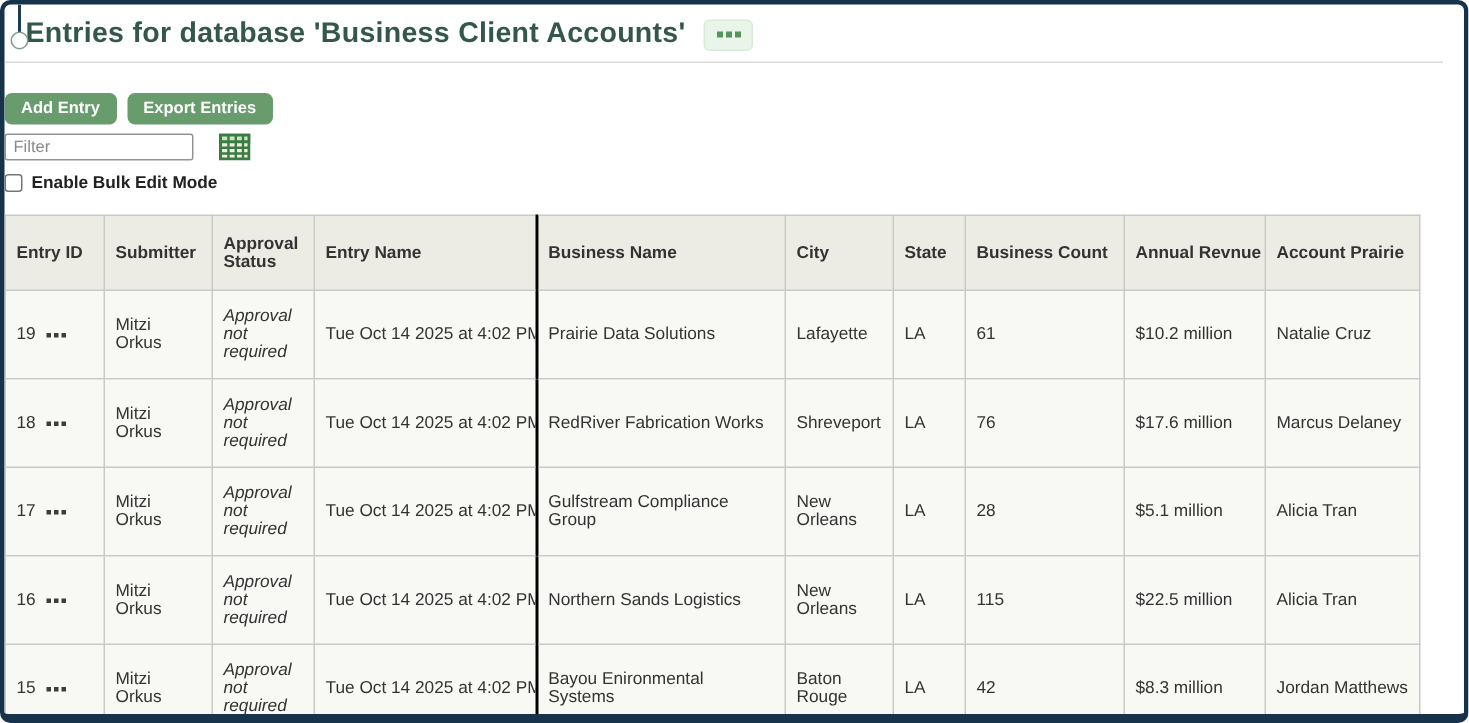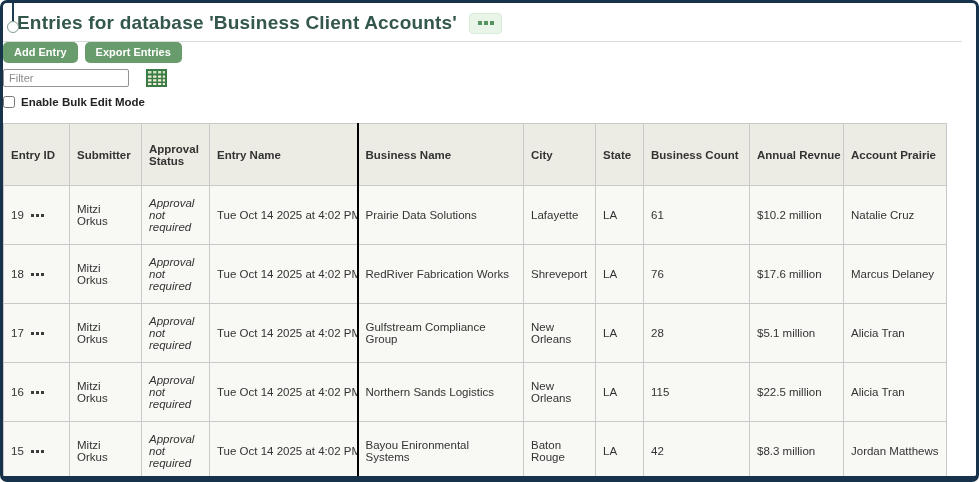--- a/index.html
+++ b/index.html
@@ -36,21 +36,21 @@
   .more-btn {
     display: inline-flex; align-items: center; justify-content: center; gap: 2px;
     width: 33px; height: 21px;
     background: #e9f5e9; border: 1px solid #d7ecd8; border-radius: 4px;
     cursor: pointer;
   }
   .more-btn i { display: block; width: 4px; height: 4px; background: #55945f; }
 
   .divider { border: none; border-top: 1px solid #d9d9d9; margin: 7px 0 0 0; }
 
-  .toolbar { display: flex; gap: 7px; margin-top: 0; }
+  .toolbar { display: flex; gap: 7px; margin-top: 20px; }
   .btn {
     background: #699c6c; color: #ffffff; border: none; border-radius: 5px;
     font-family: inherit; font-size: 11px; font-weight: 700;
     padding: 4px 11px; height: 21px; line-height: 13px; cursor: pointer;
   }
 
   .filter-row { display: flex; align-items: center; gap: 17px; margin-top: 6px; }
   .filter-input {
     width: 126px; height: 18px; font-family: inherit; font-size: 11px;
     border: 1px solid #949494; border-radius: 2px; padding: 1px 5px; color: #333;
@@ -72,21 +72,21 @@
   }
   .entries th, .entries td {
     border: 1px solid #c9c9c9;
     padding: 4px 7px;
     text-align: left;
     vertical-align: middle;
     overflow: hidden;
   }
   .entries thead th {
     background: #edece4;
-    height: 62px;
+    height: 50px;
     font-weight: 700;
     white-space: nowrap;
   }
   .entries thead th.col-approval { white-space: normal; }
   .entries tbody td { background: #f8f8f5; height: 59px; }
   .entries td.col-approval { font-style: italic; }
   .entries .col-business { border-left: 2px solid #000; }
   .entries td.col-date { white-space: nowrap; }
 
   .id-cell { display: flex; align-items: center; gap: 7px; }

